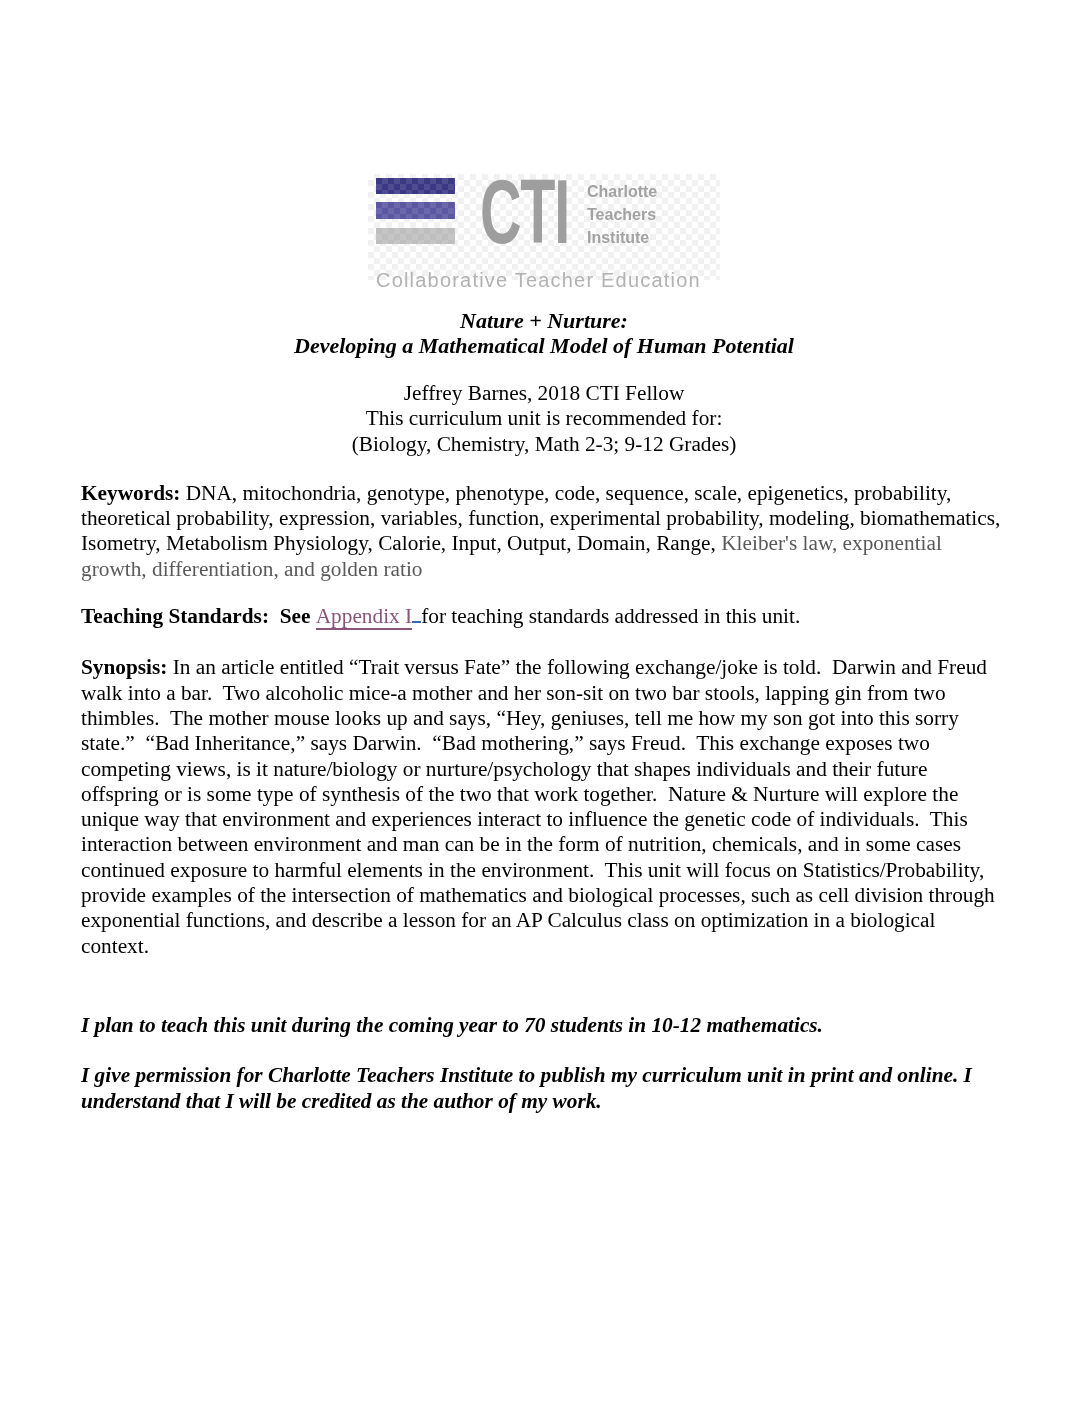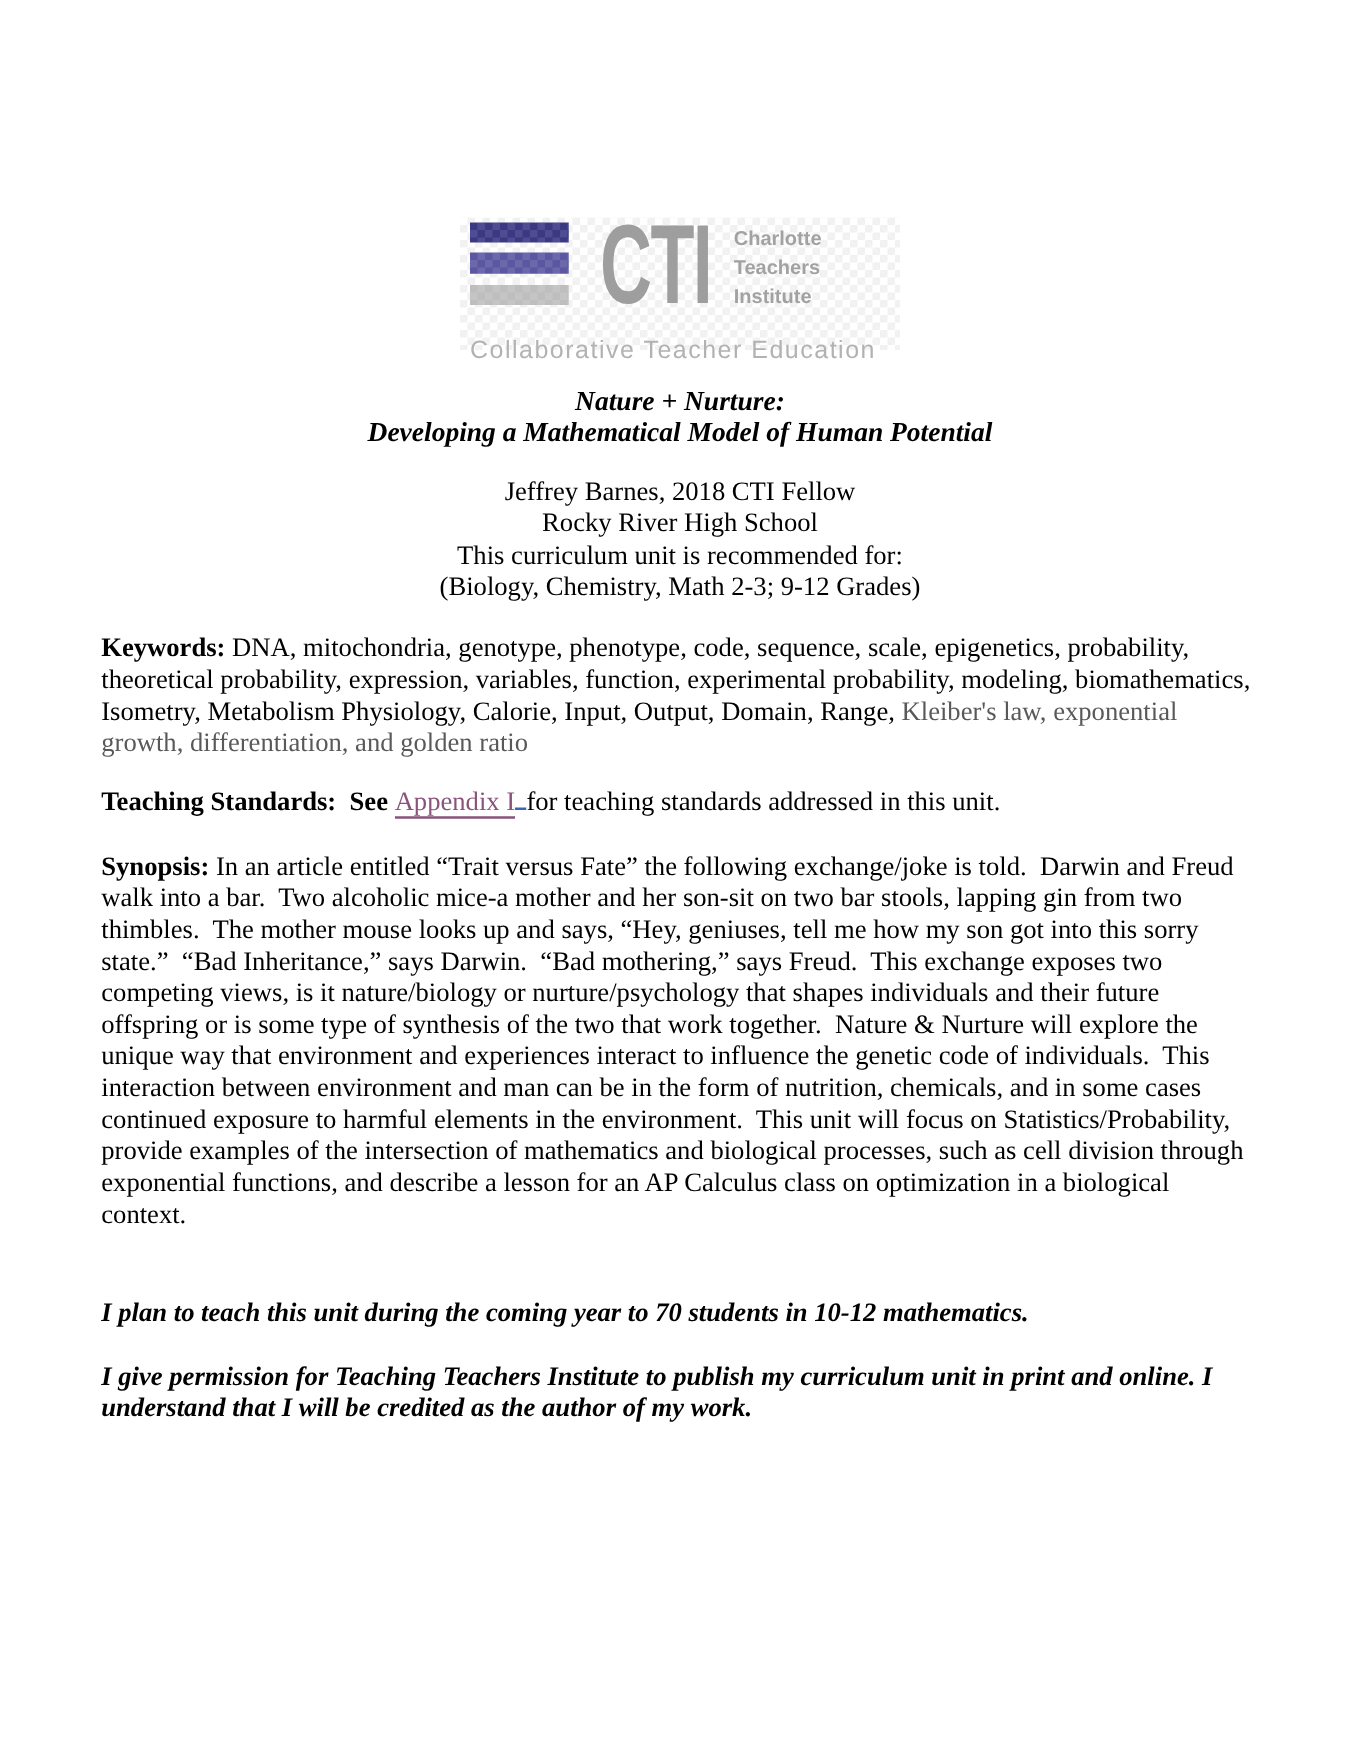--- a/index.html
+++ b/index.html
@@ -135,32 +135,31 @@
 
   <div class="content">
 
     <div class="title center">
       <div>Nature + Nurture:</div>
       <div>Developing a Mathematical Model of Human Potential</div>
     </div>
 
     <div class="author-block center">
       <div>Jeffrey Barnes, 2018 CTI Fellow</div>
-      <div>Rocky River High School</div>
     </div>
 
     <div class="recommended-block center">
       <div>This curriculum unit is recommended for:</div>
       <div>(Biology, Chemistry, Math 2-3; 9-12 Grades)</div>
     </div>
 
     <p class="para keywords-p"><span class="bold">Keywords:</span><span> DNA, mitochondria, genotype, phenotype, code, sequence, scale, epigenetics, probability, theoretical probability, expression, variables, function, experimental probability, modeling, biomathematics, Isometry, Metabolism Physiology, Calorie, Input, Output, Domain, Range, </span><span class="gray">Kleiber's law, exponential growth, differentiation, and golden ratio</span></p>
 
     <p class="para teaching-p"><span class="bold">Teaching Standards:</span><span class="bold">  See </span><a class="applink">Appendix I</a><span class="link-tail"></span><span>for teaching standards addressed in this unit.</span></p>
 
     <p class="para synopsis-p"><span class="bold">Synopsis:</span><span> In an article entitled “Trait versus Fate” the following exchange/joke is told.  Darwin and Freud walk into a bar.  Two alcoholic mice-a mother and her son-sit on two bar stools, lapping gin from two thimbles.  The mother mouse looks up and says, “Hey, geniuses, tell me how my son got into this sorry state.”  “Bad Inheritance,” says Darwin.  “Bad mothering,” says Freud.  This exchange exposes two competing views, is it nature/biology or nurture/psychology that shapes individuals and their future offspring or is some type of synthesis of the two that work together.  Nature &amp; Nurture will explore the unique way that environment and experiences interact to influence the genetic code of individuals.  This interaction between environment and man can be in the form of nutrition, chemicals, and in some cases continued exposure to harmful elements in the environment.  This unit will focus on Statistics/Probability, provide examples of the intersection of mathematics and biological processes, such as cell division through exponential functions, and describe a lesson for an AP Calculus class on optimization in a biological context.</span></p>
 
     <p class="para plan-p footer-italic">I plan to teach this unit during the coming year to 70 students in 10-12 mathematics.</p>
 
-    <p class="para permission-p footer-italic">I give permission for Teaching Teachers Institute to publish my curriculum unit in print and online. I understand that I will be credited as the author of my work.</p>
+    <p class="para permission-p footer-italic">I give permission for Charlotte Teachers Institute to publish my curriculum unit in print and online. I understand that I will be credited as the author of my work.</p>
 
   </div>
 </div>
 
 </body></html>

